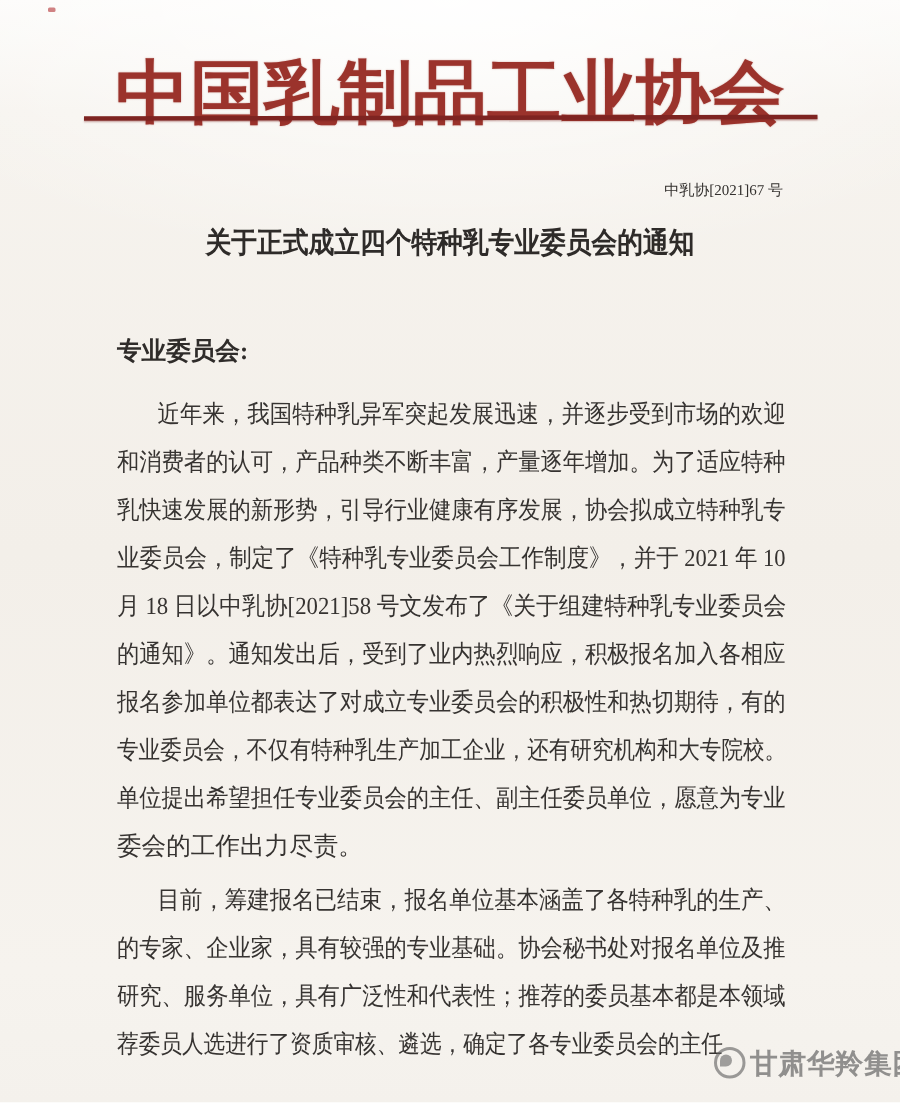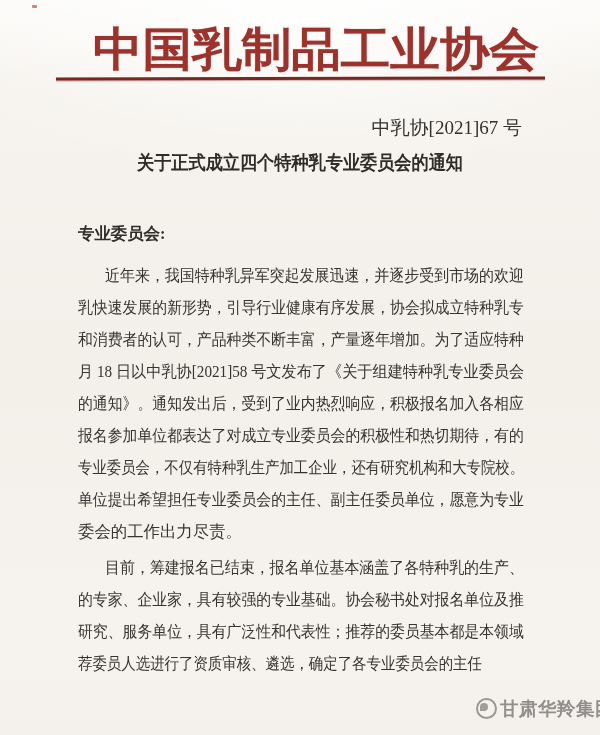--- a/index.html
+++ b/index.html
@@ -9,35 +9,34 @@
     overflow:hidden;
     background:
       radial-gradient(ellipse 120% 40% at 50% 0%, rgba(255,255,255,.9) 0%, rgba(255,255,255,0) 60%),
       linear-gradient(180deg,#fcfbf9 0%, #f6f3ee 10%, #f3efe9 50%, #f6f3ee 88%, #f4f1ec 100%);
     font-family:"Liberation Serif","DejaVu Serif",serif;
     color:#363331;
   }
   .fit{display:inline-block;transform-origin:0 50%;white-space:nowrap;}
   
   #org-title{
-    position:absolute;left:77px;top:22px;width:446px;height:56px;
+    position:absolute;left:77px;top:34px;width:446px;height:56px;
     font-size:46px;line-height:56px;font-weight:700;
     color:#9b332c;
     text-shadow:0 0 1px rgba(155,51,44,.55);
     font-family:"Liberation Serif","DejaVu Serif",serif;
-    margin-left:16px;
   }
   #header-rule{
     position:absolute;left:56px;top:77px;width:489px;height:3px;
     background:#7e2421;transform:rotate(-0.12deg);
     box-shadow:0 1px 1px rgba(126,36,33,.35);
   }
   #doc-number{
     position:absolute;right:78px;top:117px;height:22px;
-    font-size:19px;line-height:22px;color:#33302e;
+    font-size:10px;line-height:22px;color:#33302e;
   }
   #notice-title{
     position:absolute;left:137px;top:150px;width:326px;height:26px;
     font-size:19px;line-height:26px;font-weight:700;color:#2e2b29;
     font-family:"Liberation Sans","DejaVu Sans",sans-serif;
     text-align:right;
   }
   
   #salutation{
     position:absolute;left:78px;top:220px;height:28px;
@@ -90,22 +89,23 @@
 
   <div id="doc-number">中乳协[2021]67 号</div>
 
   <div id="notice-title"><span class="fit" style="transform: scaleX(0.903);">关于正式成立四个特种乳专业委员会的通知</span></div>
 
   <div id="salutation">专业委员会:</div>
 
   <div id="body-text">
     <div class="p1">
       <div class="bodyline indent"><span class="fit" style="transform: scaleX(0.9129);">近年来，我国特种乳异军突起发展迅速，并逐步受到市场的欢迎</span></div>
+      <div class="bodyline"><span class="fit" style="transform: scaleX(0.9065);">和消费者的认可，产品种类不断丰富，产量逐年增加。为了适应特种</span></div>
       <div class="bodyline"><span class="fit" style="transform: scaleX(0.9065);">乳快速发展的新形势，引导行业健康有序发展，协会拟成立特种乳专</span></div>
-      <div class="bodyline"><span class="fit" style="transform: scaleX(0.9065);">和消费者的认可，产品种类不断丰富，产量逐年增加。为了适应特种</span></div>
+      <div class="bodyline"><span class="fit" style="transform: scaleX(0.9139);">业委员会，制定了《特种乳专业委员会工作制度》，并于 2021 年 10</span></div>
       <div class="bodyline"><span class="fit" style="transform: scaleX(0.9253);">月 18 日以中乳协[2021]58 号文发布了《关于组建特种乳专业委员会</span></div>
       <div class="bodyline"><span class="fit" style="transform: scaleX(0.9065);">的通知》。通知发出后，受到了业内热烈响应，积极报名加入各相应</span></div>
       <div class="bodyline"><span class="fit" style="transform: scaleX(0.9065);">报名参加单位都表达了对成立专业委员会的积极性和热切期待，有的</span></div>
       <div class="bodyline"><span class="fit" style="transform: scaleX(0.878);">专业委员会，不仅有特种乳生产加工企业，还有研究机构和大专院校。</span></div>
       <div class="bodyline"><span class="fit" style="transform: scaleX(0.9065);">单位提出希望担任专业委员会的主任、副主任委员单位，愿意为专业</span></div>
       <div class="bodyline"><span>委会的工作出力尽责。</span></div>
     </div>
     <div class="p2">
       <div class="bodyline indent"><span class="fit" style="transform: scaleX(0.9129);">目前，筹建报名已结束，报名单位基本涵盖了各特种乳的生产、</span></div>
       <div class="bodyline"><span class="fit" style="transform: scaleX(0.9065);">的专家、企业家，具有较强的专业基础。协会秘书处对报名单位及推</span></div>

